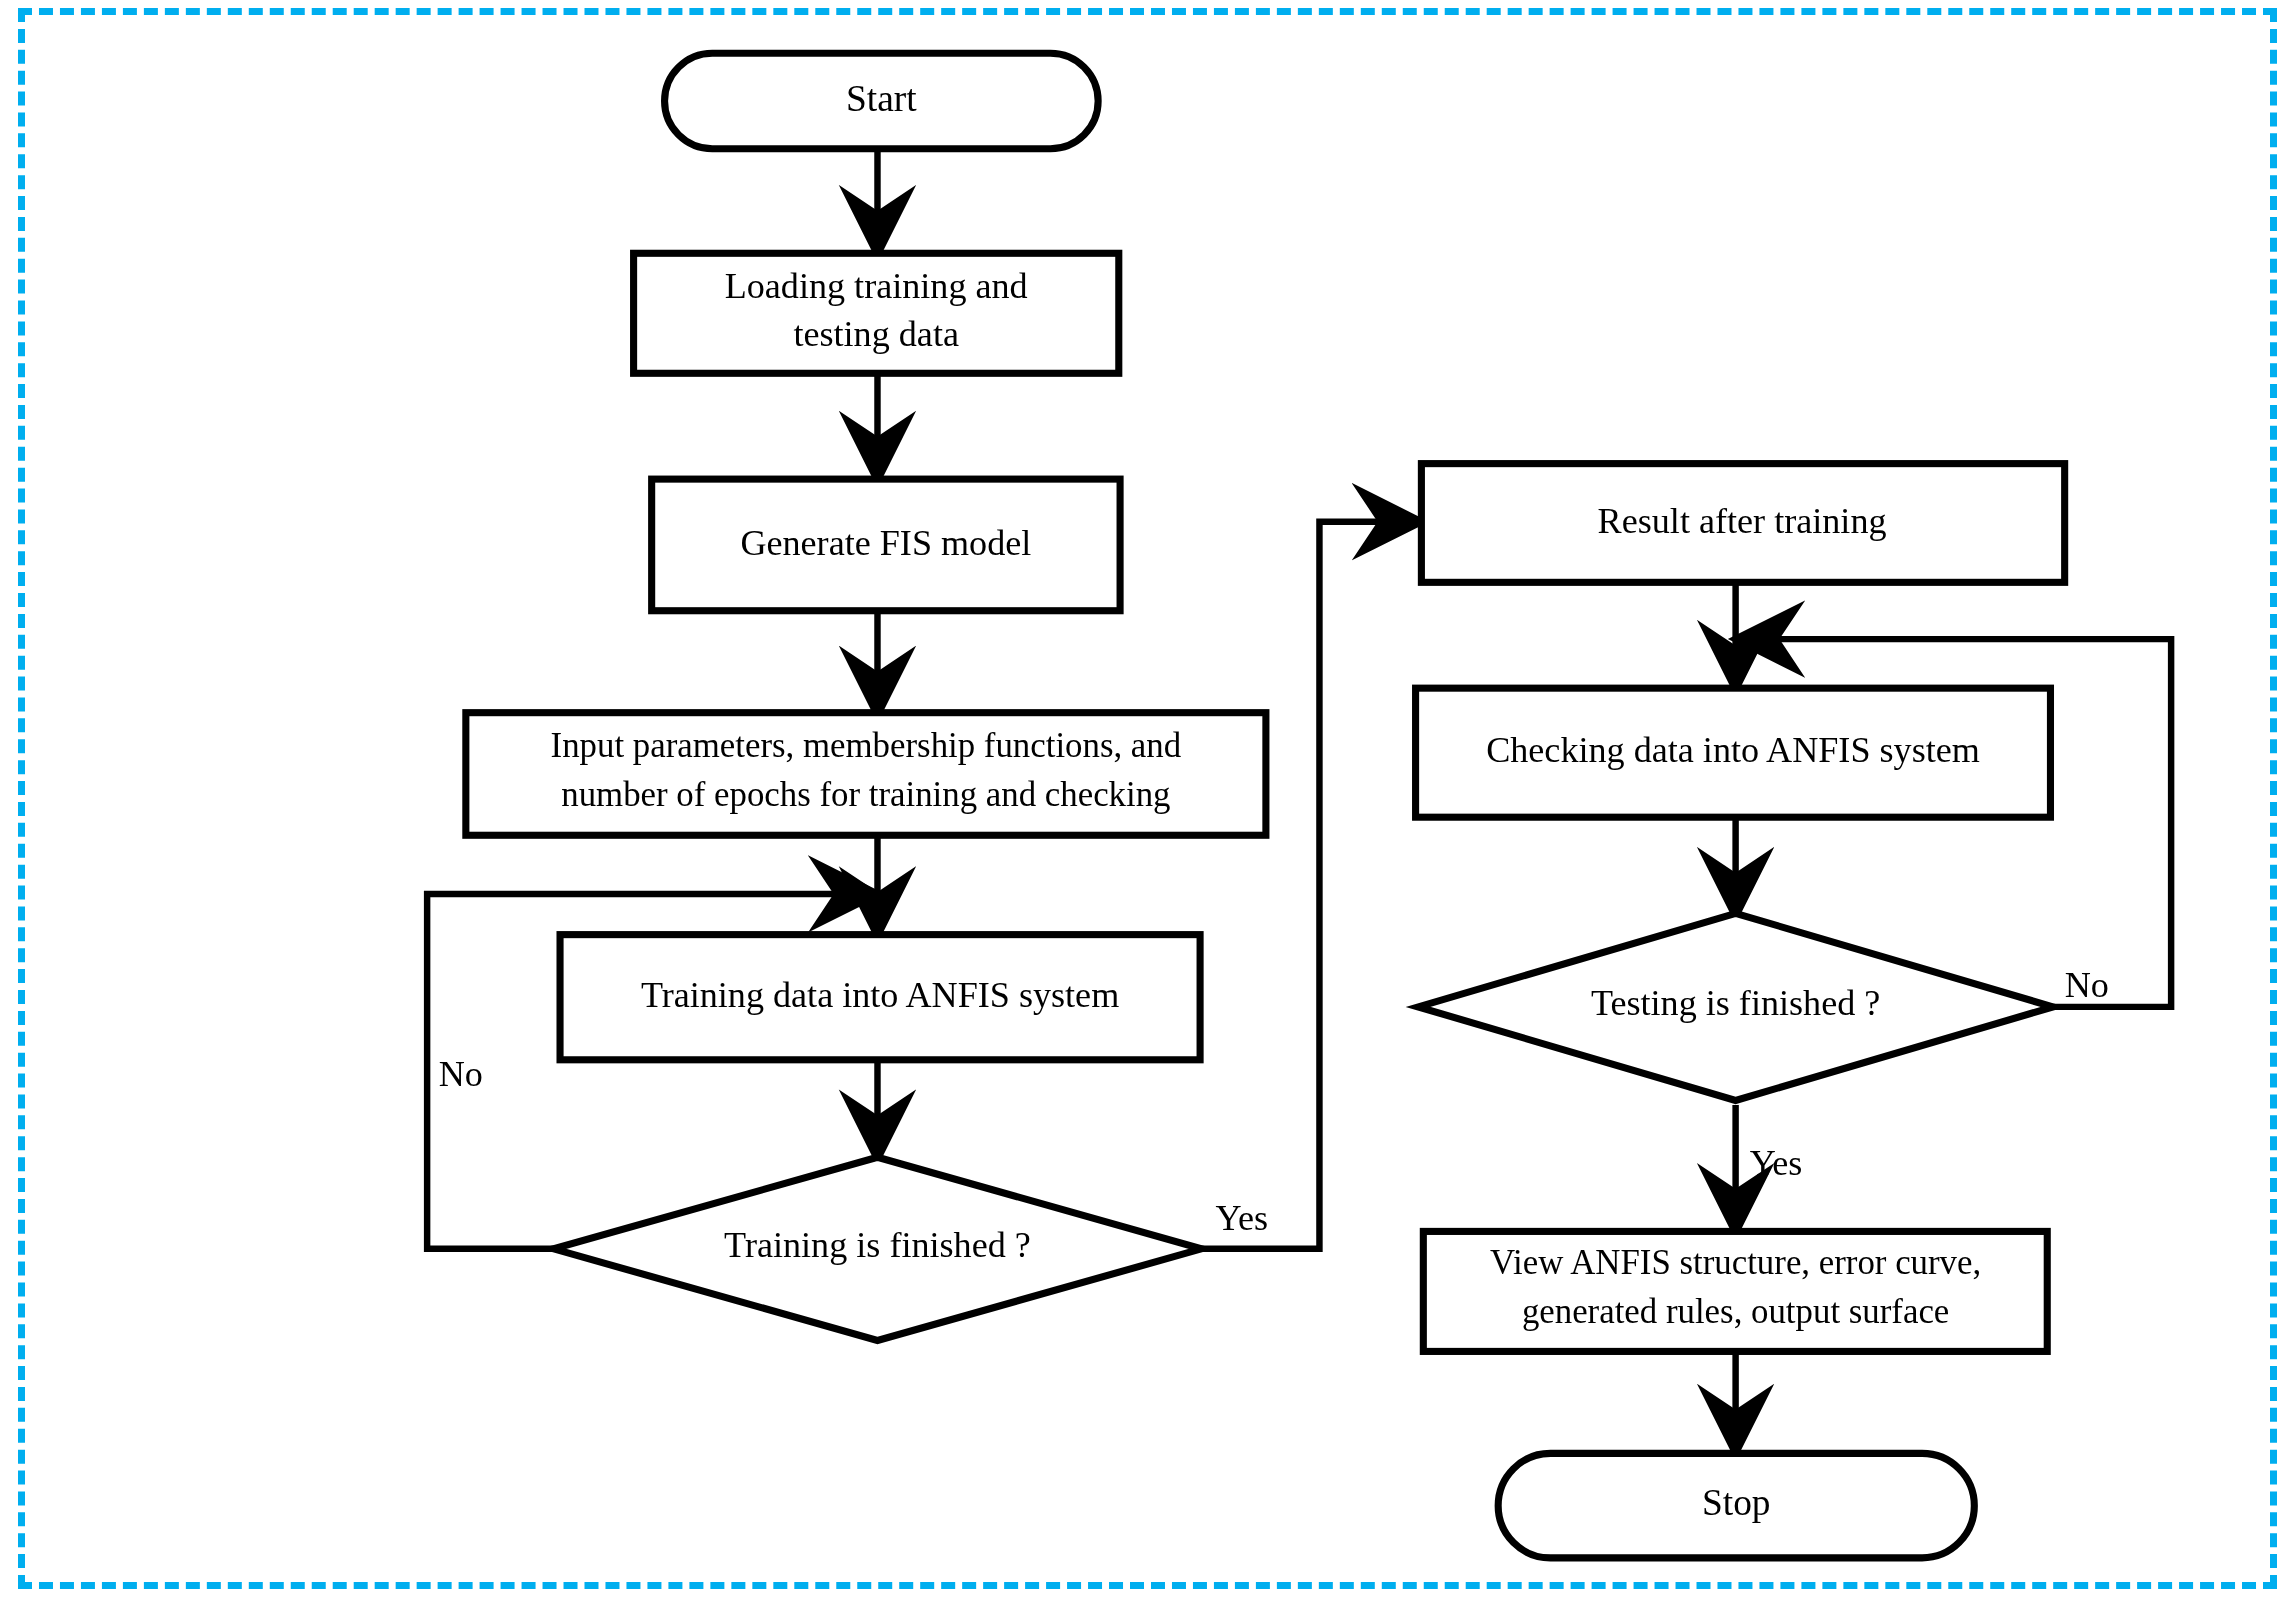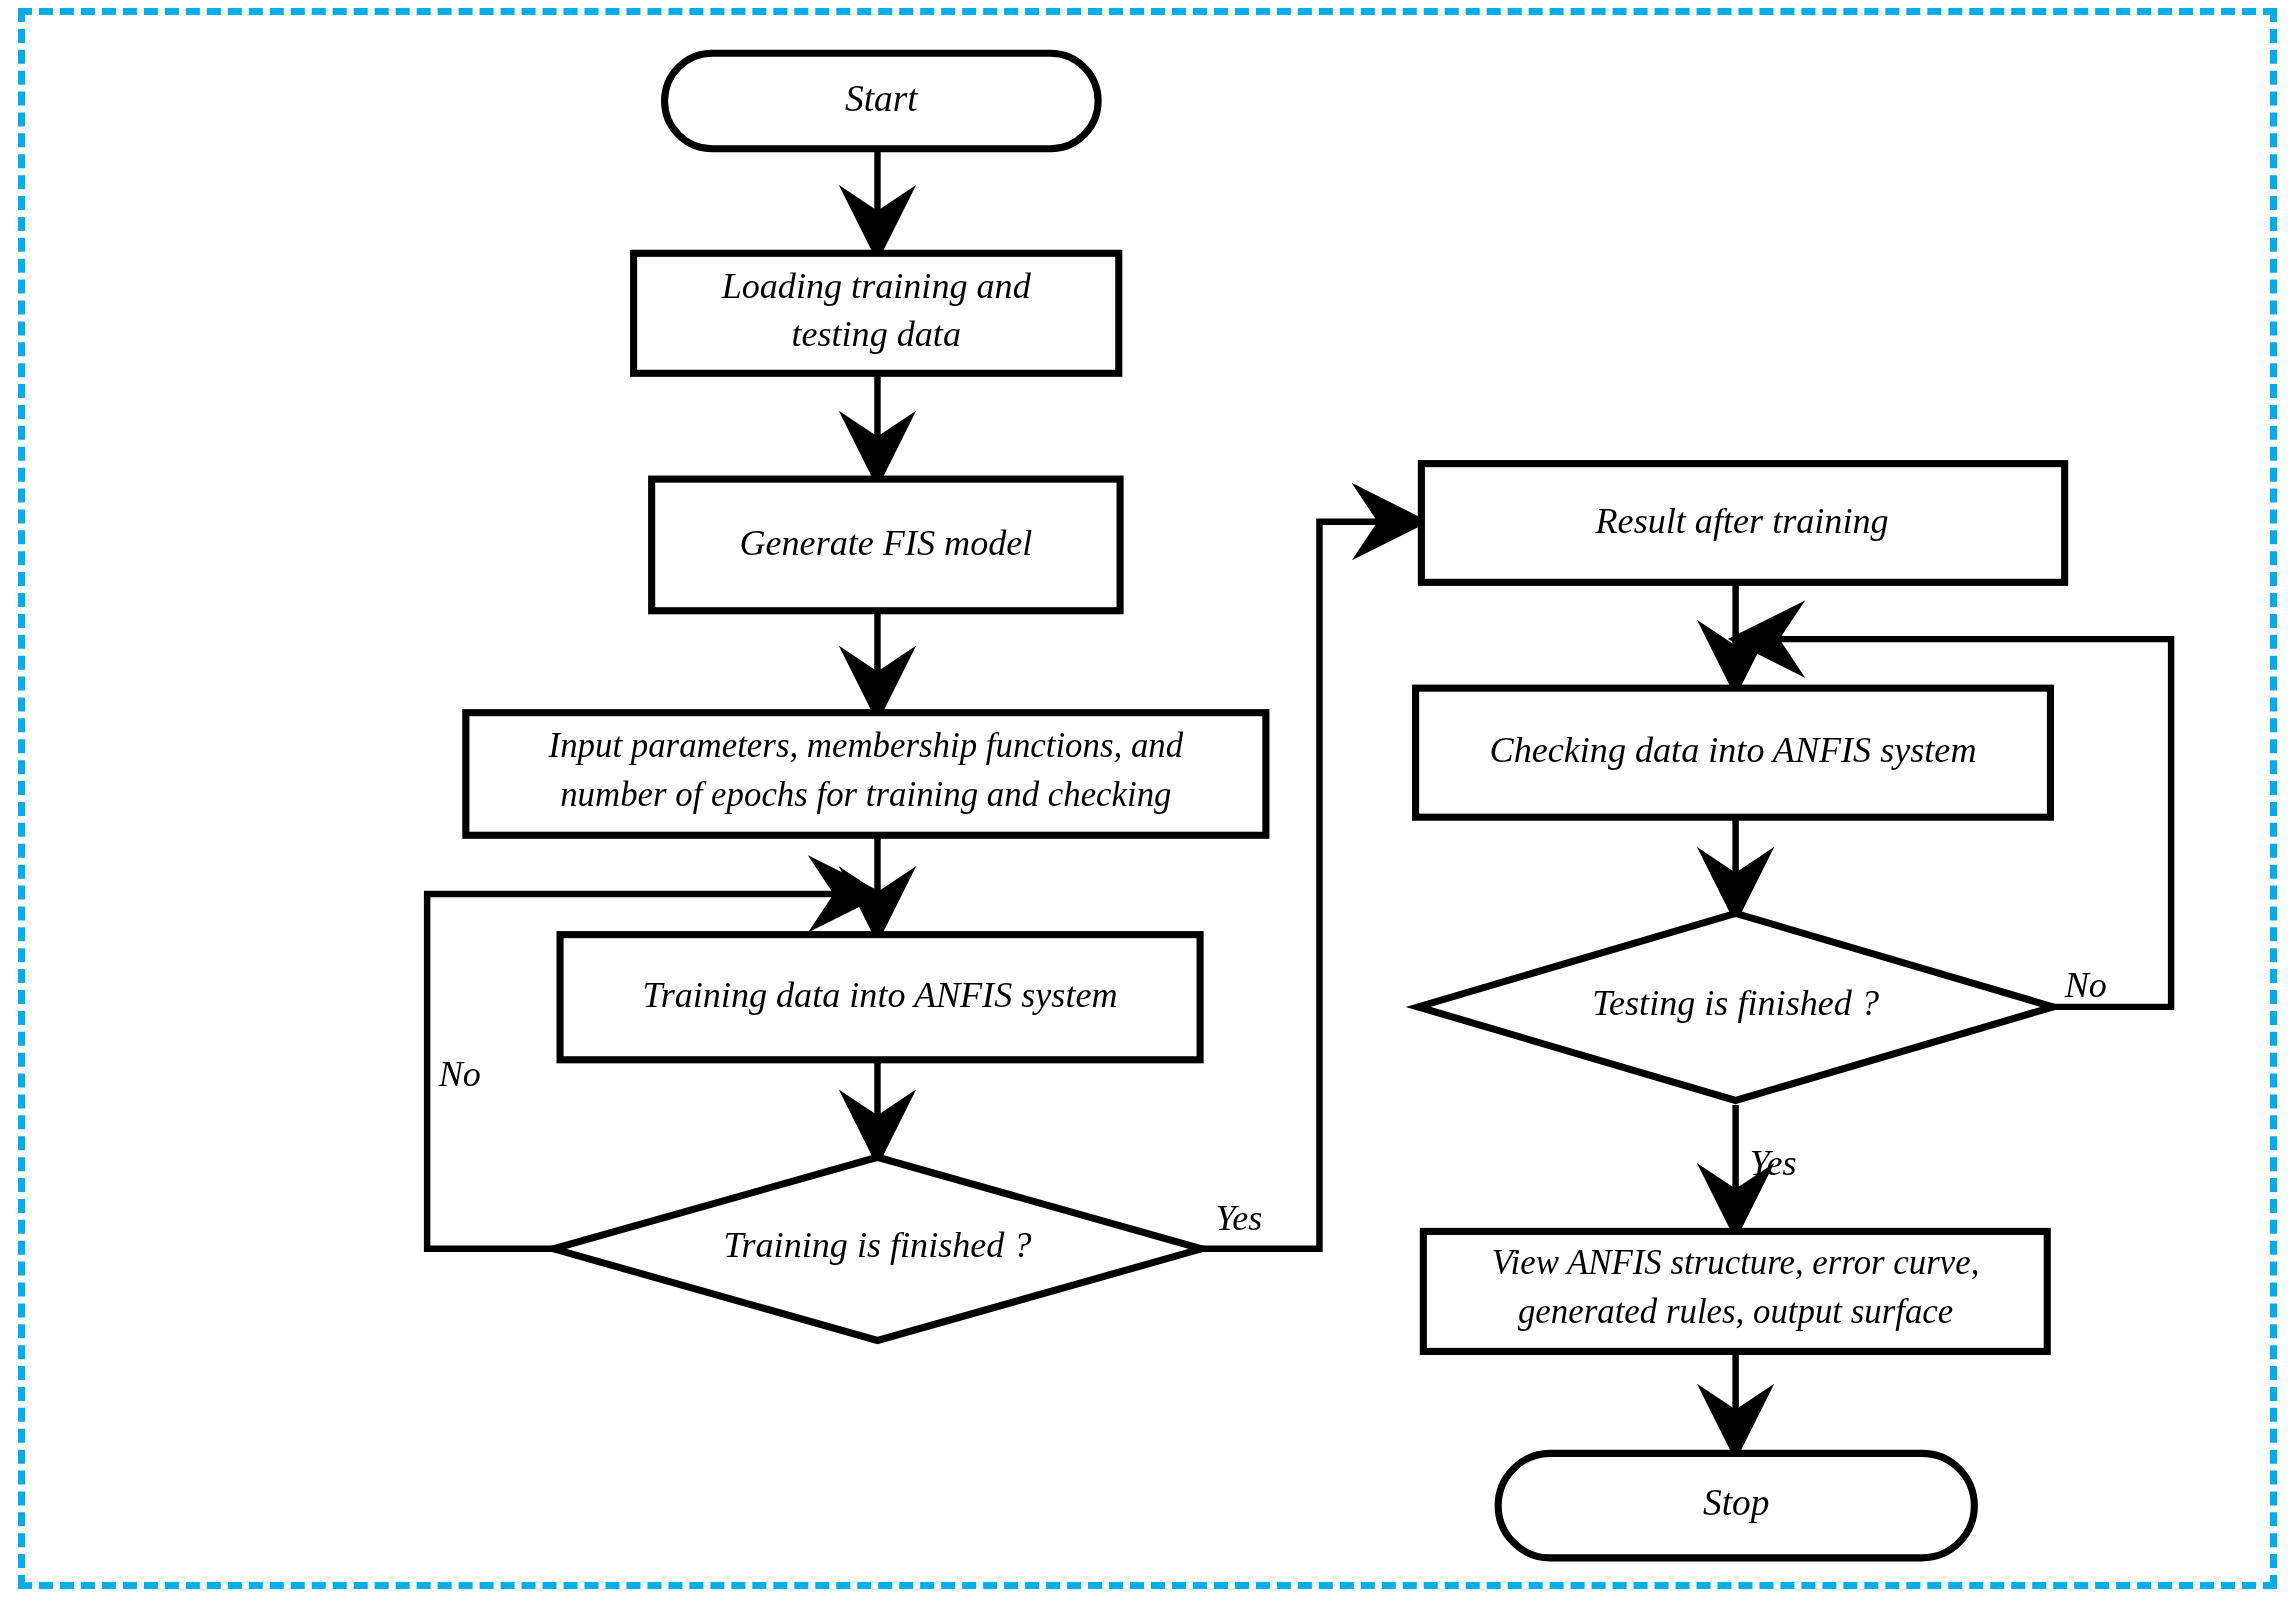--- a/index.html
+++ b/index.html
@@ -1,18 +1,18 @@
 <!DOCTYPE html>
 <html style="font-size:10.3px"><head>
 <meta charset="utf-8">
 <style>
   html,body{margin:0;padding:0;background:#ffffff;}
   body{width:2295px;height:1606px;position:relative;overflow:hidden;
        font-family:"Liberation Serif","DejaVu Serif",serif;}
-  #canvas{position:absolute;inset:0;width:2295px;height:2295px;height:1606px;font-style:italic;}
+  #canvas{position:absolute;inset:0;width:2295px;height:2295px;height:1606px;}
   .dashed-frame{position:absolute;left:18px;top:7.7px;width:2259px;height:1581px;
                 border:7px dashed #00AEEF;box-sizing:border-box;}
   svg.diagram{position:absolute;left:0;top:0;width:2295px;height:1606px;}
   .node-text{font-family:"Liberation Serif","DejaVu Serif",serif;
              fill:#000;text-anchor:middle;dominant-baseline:middle;}
   .t-lg{font-size:58px;}
   .t-md{font-size:56px;}
   .t-sm{font-size:54px;}
   .edge-label{font-family:"Liberation Serif","DejaVu Serif",serif;
               fill:#000;font-size:56px;}

